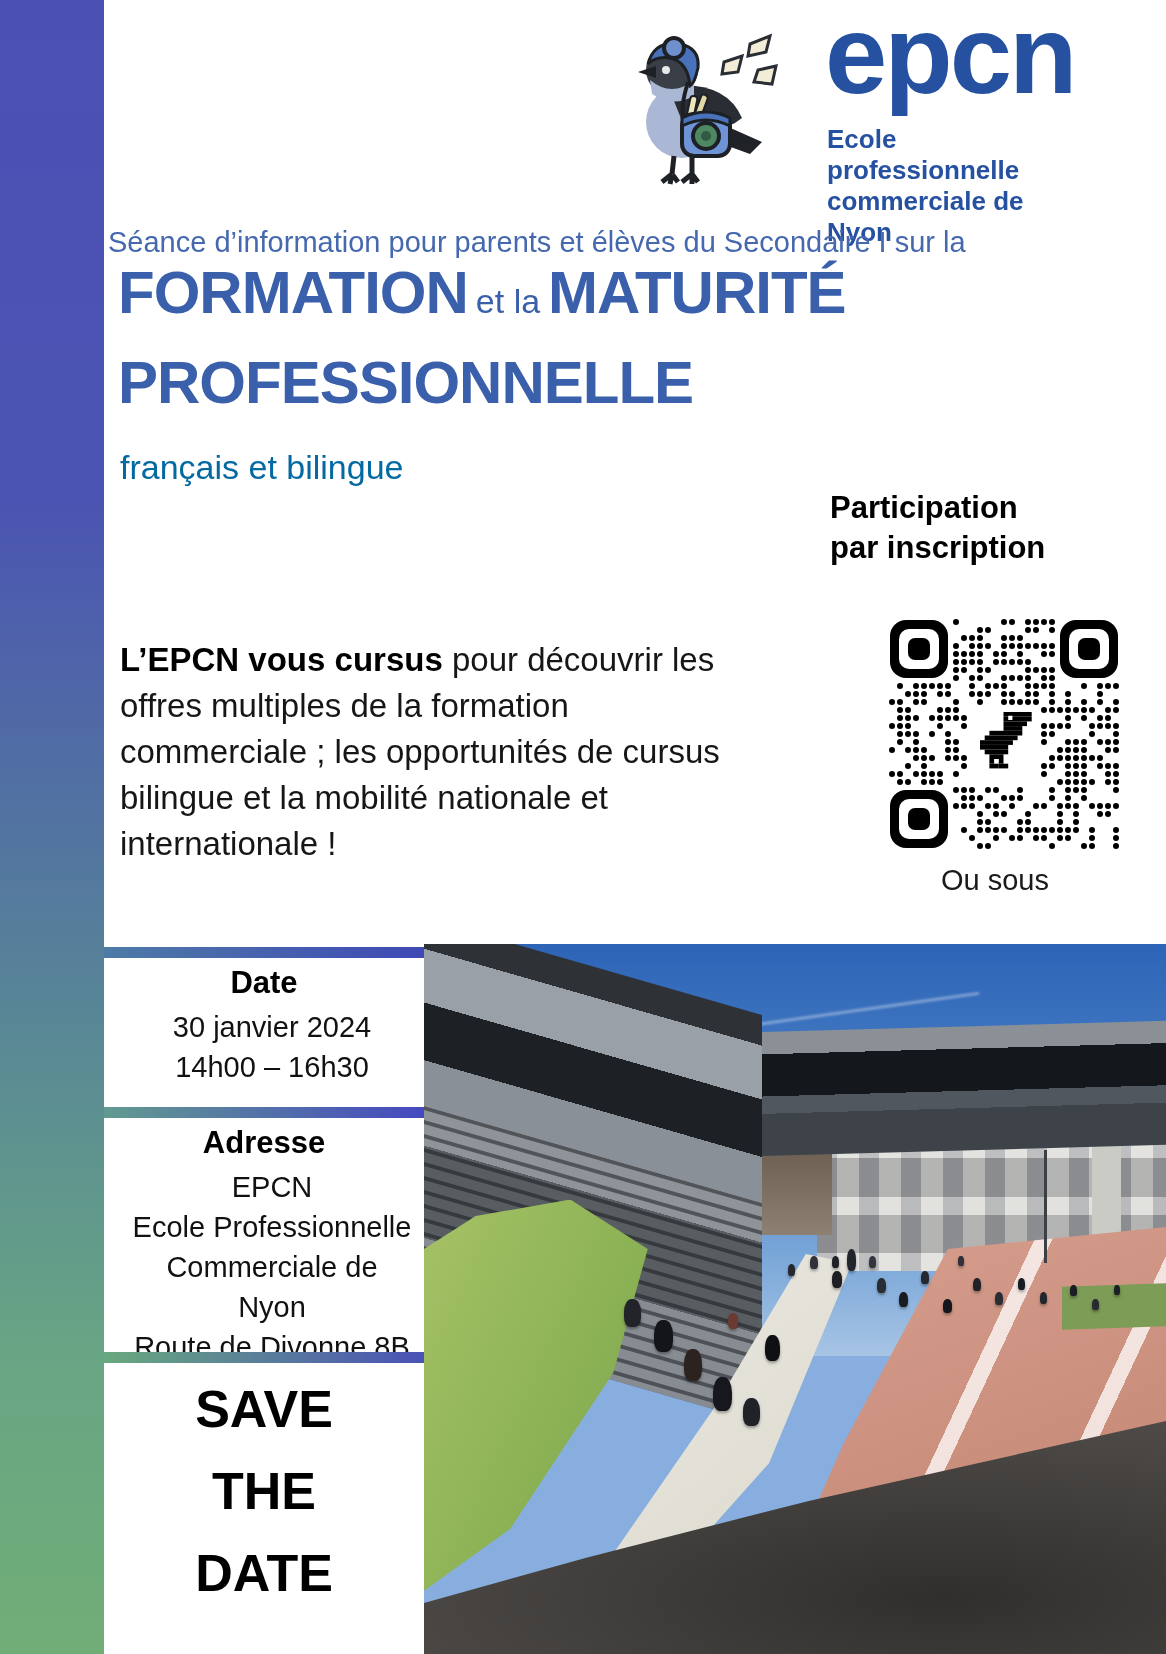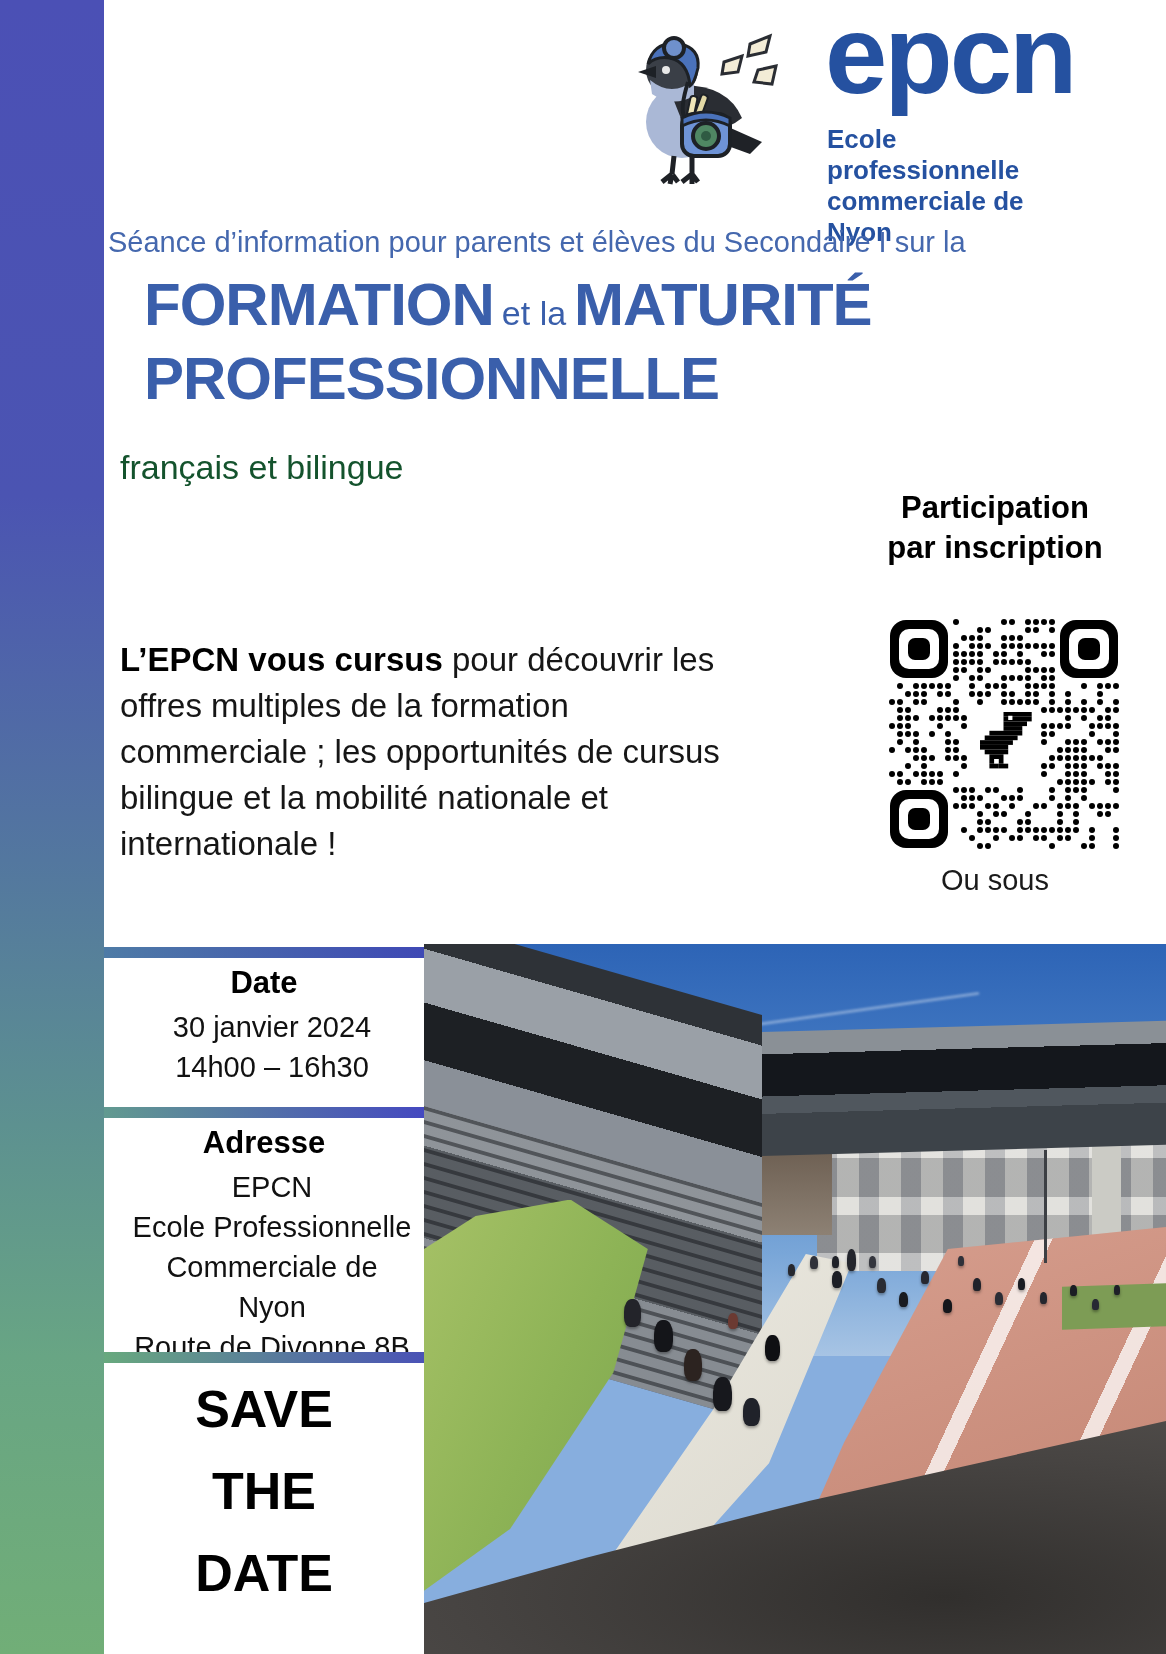--- a/index.html
+++ b/index.html
@@ -13,31 +13,31 @@
   
   .logo-row{position:absolute;left:620px;top:14px;width:470px;height:190px;}
   .bird{position:absolute;left:10px;top:8px;width:170px;height:170px;}
   .wordmark{position:absolute;left:205px;top:-24px;font-size:112px;font-weight:bold;
     color:#2551a0;letter-spacing:-3px;}
   .tagline{position:absolute;left:207px;top:110px;font-size:26px;font-weight:bold;
     color:#2551a0;line-height:31px;}
 
   
   .kicker{position:absolute;left:108px;top:226px;width:980px;font-size:29px;color:#4568ae;}
-  .title{position:absolute;left:118px;top:272px;width:900px;color:#3a5fab;font-weight:bold;
-    font-size:60px;line-height:66px;letter-spacing:-1px;margin-left:26px;}
+  .title{position:absolute;left:118px;top:252px;width:900px;color:#3a5fab;font-weight:bold;
+    font-size:60px;line-height:81px;letter-spacing:-1px;}
   .title .conn{font-size:34px;font-weight:normal;letter-spacing:0;padding:0 8px;}
-  .subtitle{position:absolute;left:120px;top:448px;font-size:34px;color:#14532d;}
+  .subtitle{position:absolute;left:120px;top:448px;font-size:34px;color:#0369a1;}
 
   
   .lead{position:absolute;left:120px;top:604px;width:616px;font-size:33px;line-height:46px;color:#161616;}
   .lead b{color:#000;}
 
   
-  .part-title{position:absolute;left:830px;top:488px;width:330px;text-align:center;
+  .part-title{position:absolute;left:830px;top:488px;width:330px;text-align:left;
     font-size:31px;font-weight:bold;color:#000;line-height:40px;}
   .qr{position:absolute;left:888px;top:618px;width:232px;height:232px;}
   .ou-sous{position:absolute;left:830px;top:864px;width:330px;text-align:center;font-size:29px;color:#1a1a1a;}
   .site{position:absolute;left:830px;top:898px;width:330px;text-align:center;font-size:31px;font-weight:bold;color:#000;}
 
   
   .box{position:absolute;left:104px;width:320px;background:#fff;}
   .box .bar{position:absolute;left:0;top:0;width:100%;height:11px;}
   .bar-date{background:linear-gradient(90deg,#4e7ba6,#3f49b5);}
   .bar-addr{background:linear-gradient(90deg,#629a90,#4549c0);}

